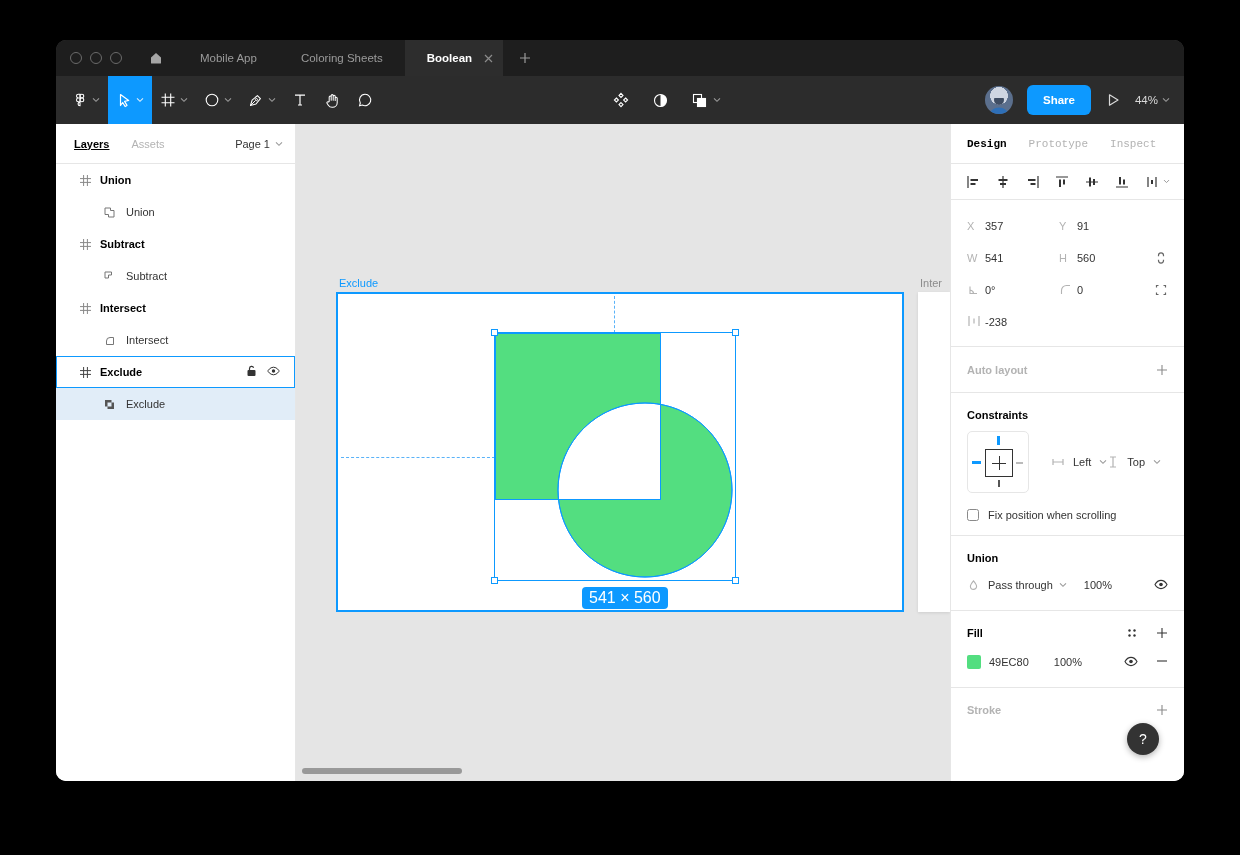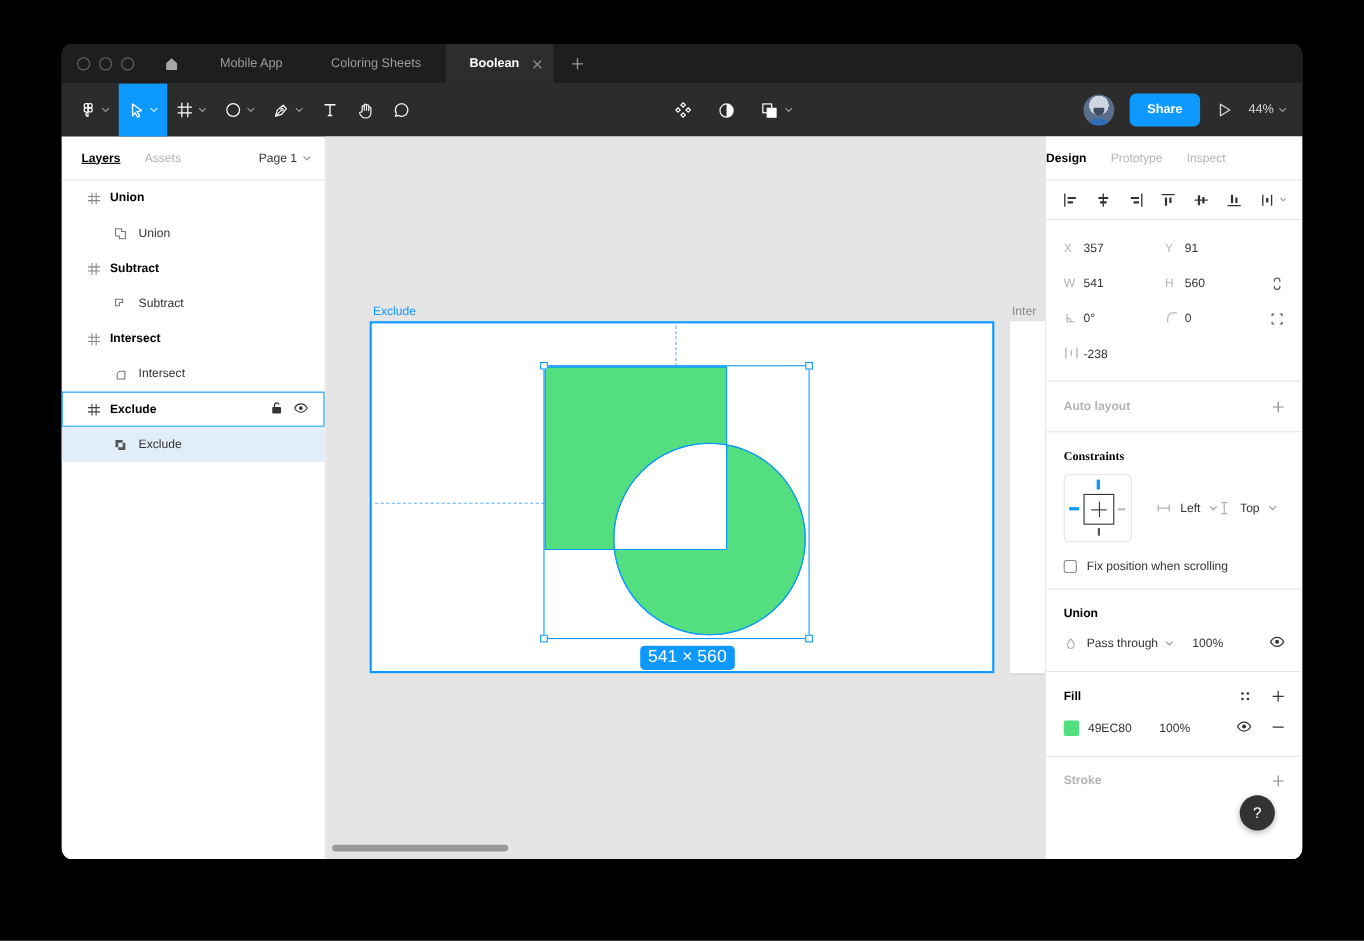--- a/index.html
+++ b/index.html
@@ -58,21 +58,21 @@
   .frame.selected-frame { border:2px solid var(--accent); }
   .frame.plain { box-shadow:0 1px 3px rgba(0,0,0,.10); }
   .guide-v { position:absolute; border-left:1px dashed #59b2f8; width:0; }
   .guide-h { position:absolute; border-top:1px dashed #59b2f8; height:0; }
   .selection { position:absolute; outline:1px solid var(--accent); }
   .handle { position:absolute; width:7px; height:7px; background:#fff; border:1.5px solid var(--accent); }
   .dim-badge { position:absolute; background:var(--accent); color:#fff; font-size:16px; padding:2px 7px; border-radius:4px; white-space:nowrap; }
   .h-scrollbar { position:absolute; height:6px; border-radius:3px; background:#999; }
 
   
-  .rp-tabs { height:40px; display:flex; align-items:center; padding:0 0; border-bottom:1px solid var(--panelborder); gap:22px; }
+  .rp-tabs { height:40px; display:flex; align-items:center; padding:0 16px; border-bottom:1px solid var(--panelborder); gap:22px;font-family:Liberation Mono, monospace; }
   .rp-tab { color:#b3b3b3; }
   .rp-tab.active { color:#000; font-weight:bold; }
   .align-row { height:36px; display:flex; align-items:center; justify-content:space-between; padding:0 14px; border-bottom:1px solid var(--panelborder); }
   .align-ic { display:flex; align-items:center; }
   .section { border-bottom:1px solid var(--panelborder); }
   .pos-section { padding:10px 0 8px; }
   .pos-row { height:32px; display:flex; align-items:center; padding:0 16px; }
   .pos-label { width:18px; color:#b3b3b3; }
   .pos-value { width:74px; color:#333; }
   .pos-col2 { width:18px; color:#b3b3b3; }
@@ -476,21 +476,21 @@
       <div class="section row-46">
         <span class="sec-title muted">Auto layout</span>
         <span class="icon-btn ml-auto">
           <svg width="12" height="12" viewBox="0 0 12 12">
               <path d="M6 1v10M1 6h10" stroke="#8a8a8a" stroke-width="1.1"></path>
             </svg>
         </span>
       </div>
 
       <div class="section">
-        <div style="padding:16px 16px 0;font-family:Liberation Serif, serif;"><span class="sec-title">Constraints</span></div>
+        <div style="padding:16px 16px 0;"><span class="sec-title">Constraints</span></div>
         <div class="constraints-body">
           <div class="cwidget">
             <div class="cinner"></div>
             <div class="cplus-h"></div>
             <div class="cplus-v"></div>
             <div class="tick top"></div>
             <div class="tick left"></div>
             <div class="tick right"></div>
             <div class="tick bottom"></div>
           </div>

